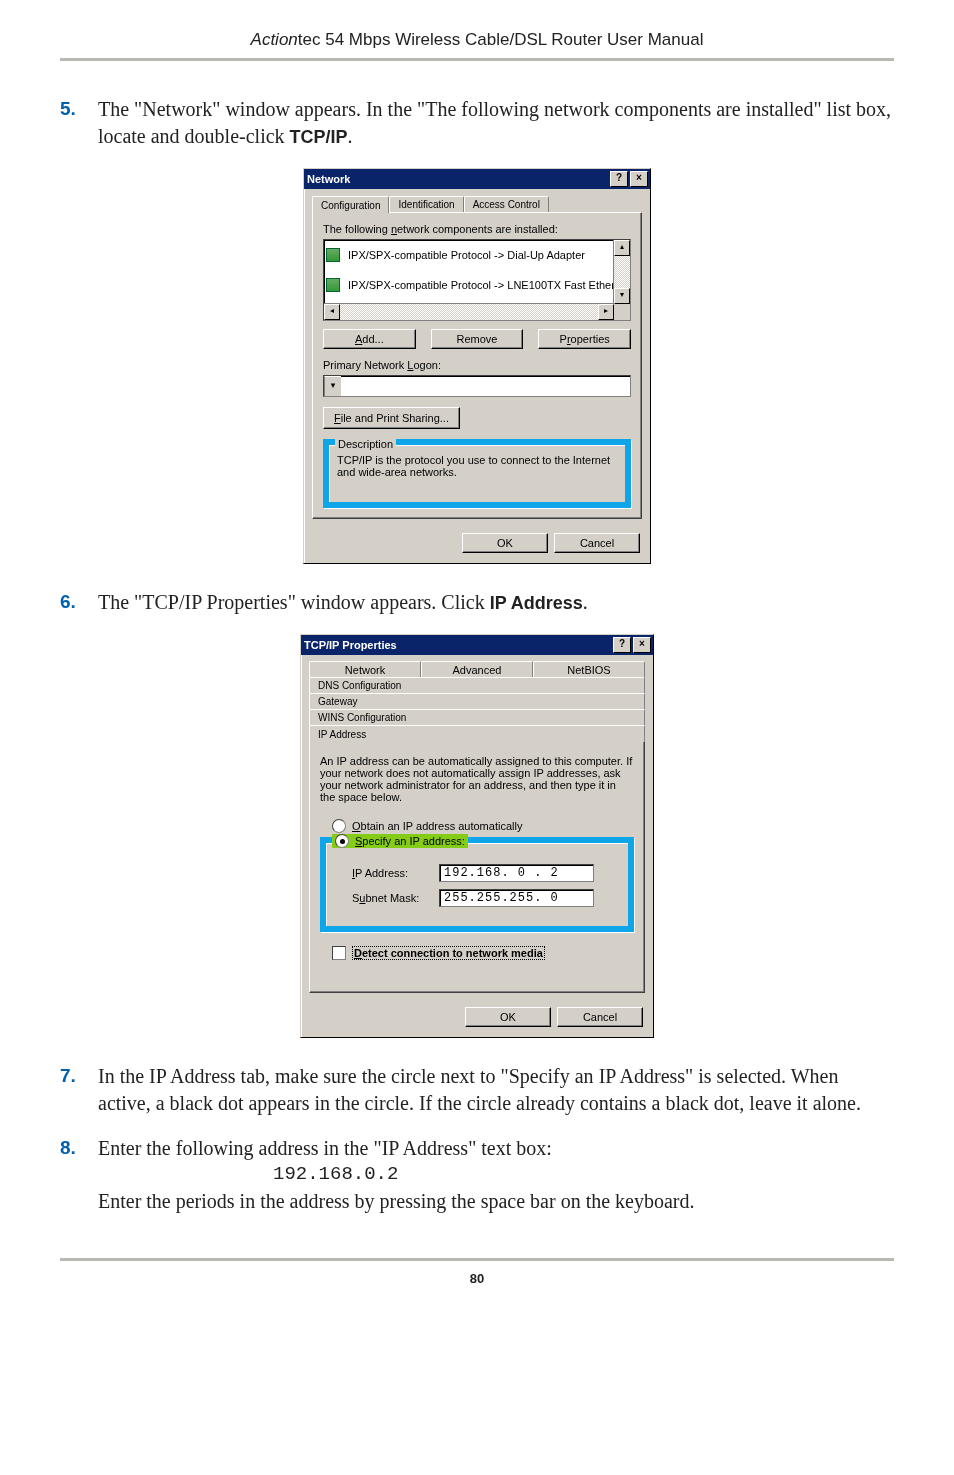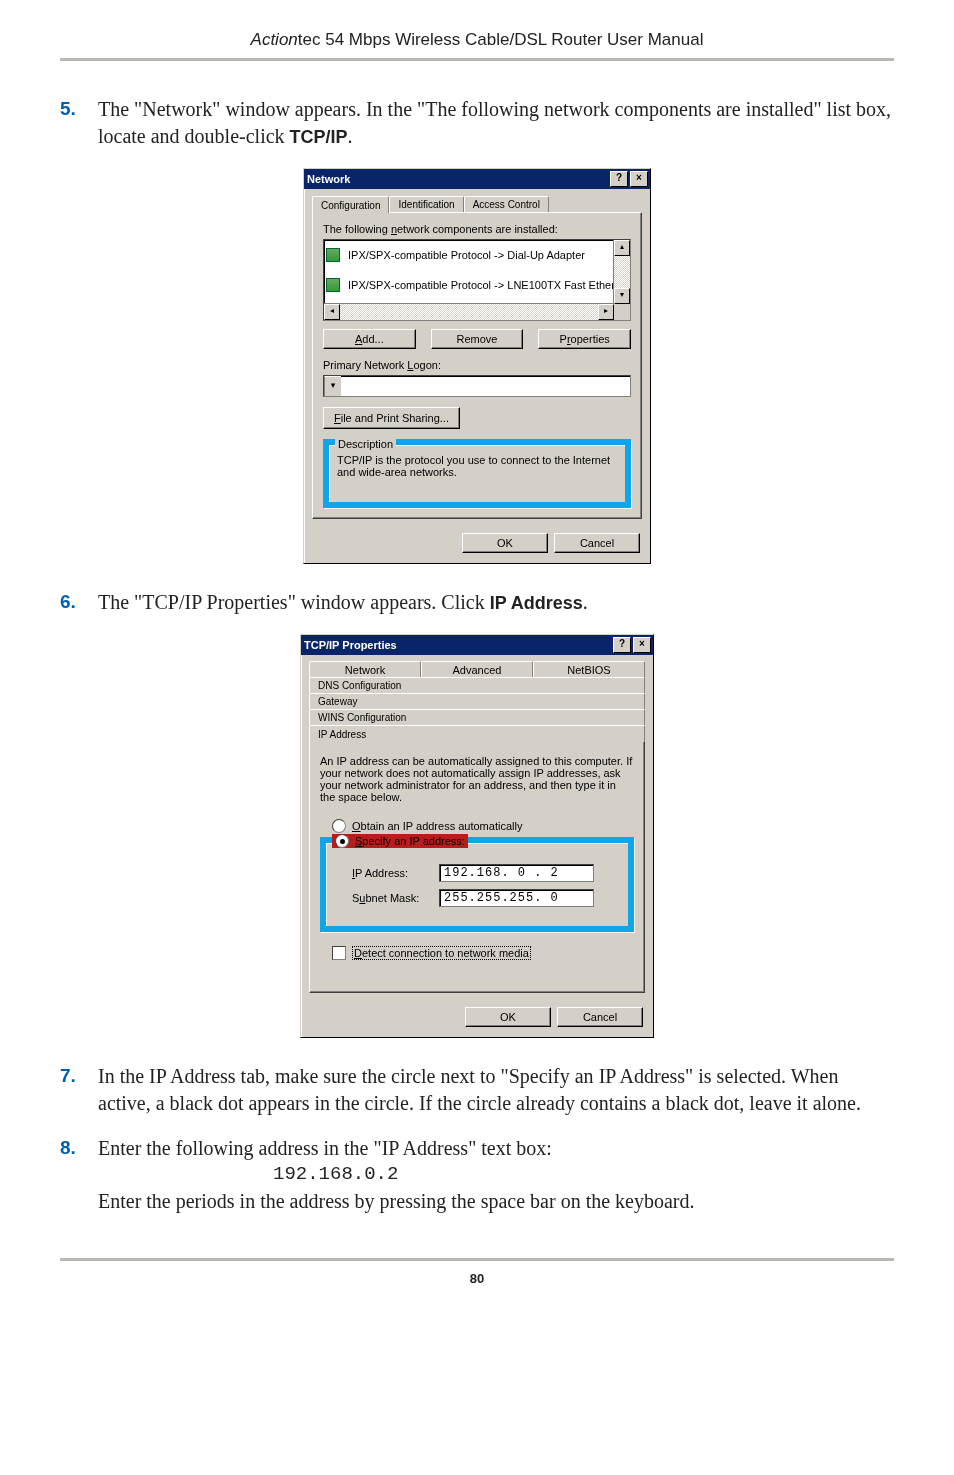--- a/index.html
+++ b/index.html
@@ -231,21 +231,21 @@
   .ip-row{display:flex;align-items:center;gap:12px;margin:7px 0 3px 18px;}
   .ip-row .lbl{width:75px;font-size:11px;}
   .win-tabstrip.backrow{padding-top:6px;}
   .win-tabstrip.backrow .win-tab{font-size:11px;padding:2px 12px;}
 
   .footer { text-align:center;padding:20px 60px 30px;}
   .footer-rule { border:none;border-top:3px solid #b9b9b3;margin-bottom:10px;}
   .page-num { font-family: Arial, sans-serif; font-weight:bold; font-size:13px;}
   .indent-mono { margin-left:175px;}
   .underline { text-decoration: underline; }
-  .dotted-focus { border:1px dotted #000; padding:0 1px;}
+  .dotted-focus { border:1px dotted #000; padding:0 1px;font-weight:bold;}
 </style>
 </head>
 <body>
 
 <div class="page">
   <div class="header-title">
     <span class="italic-action">Action</span><span>tec</span><span> 54 Mbps Wireless Cable/DSL Router User Manual</span>
   </div>
   <hr class="header-rule">
 
@@ -354,21 +354,21 @@
         <div class="win-tab active">IP Address</div>
       </div>
       <div class="win-tabpanel">
         <div class="win-desc">An IP address can be automatically assigned to this computer. If your network does not automatically assign IP addresses, ask your network administrator for an address, and then type it in the space below.</div>
         <div style="height:6px;"></div>
         <div class="win-radio" style="margin-left:12px;">
           <div class="dot"></div>
           <span><span class="underline">O</span>btain an IP address automatically</span>
         </div>
         <div class="win-group" style="margin-top:4px;padding-top:14px;">
-          <div style="position:absolute;top:-9px;left:6px;background:#b91c1c;padding:0 3px;">
+          <div style="position:absolute;top:-9px;left:6px;background:#84cc16;padding:0 3px;">
             <div class="win-radio" style="margin:0;">
               <div class="dot">
                   <div class="inner"></div>
                 </div>
               <span><span class="underline">S</span>pecify an IP address:</span>
             </div>
           </div>
           <div class="ip-row">
             <span class="lbl"><span class="underline">I</span>P Address:</span>
             <span class="win-ipfield">192.168. 0 . 2</span>

